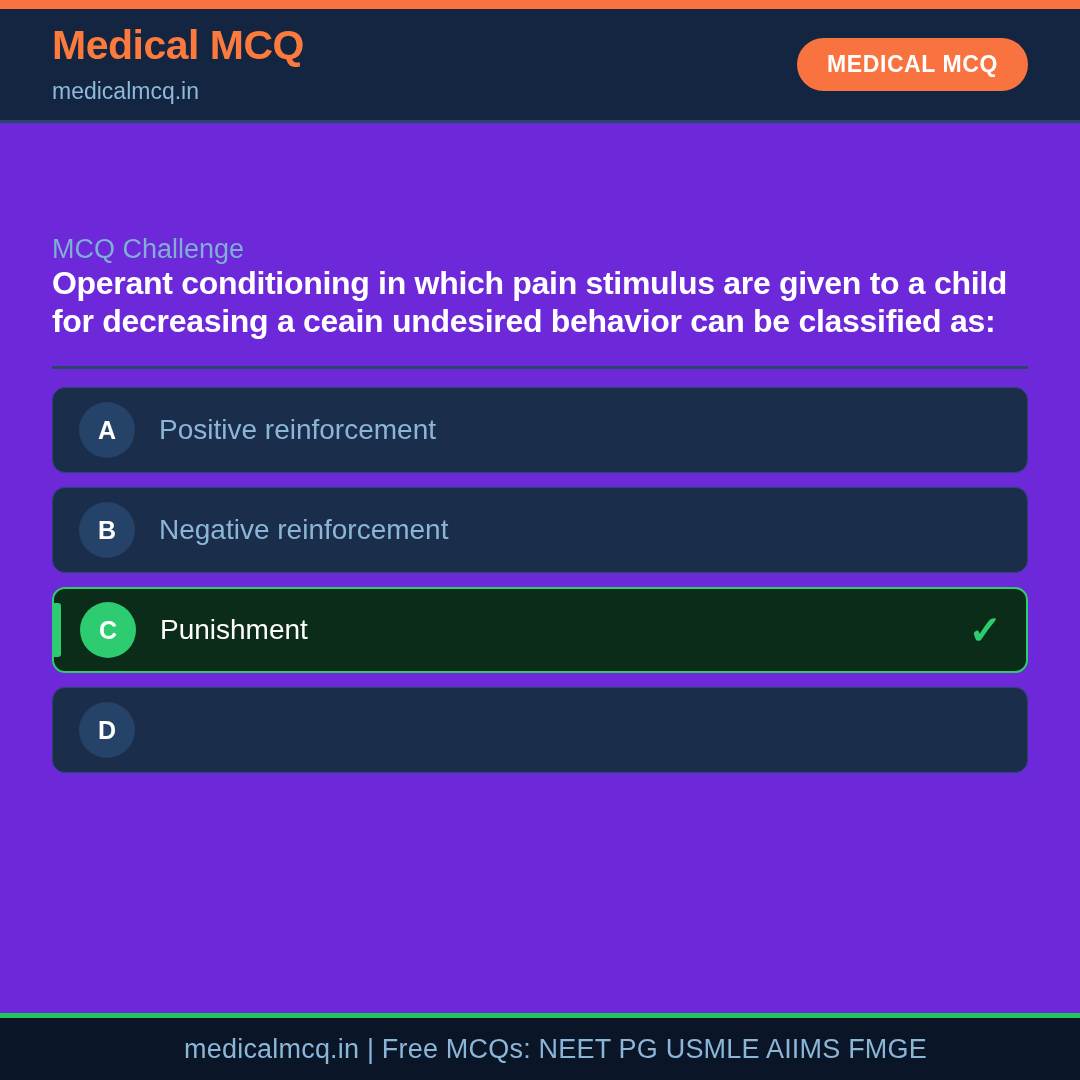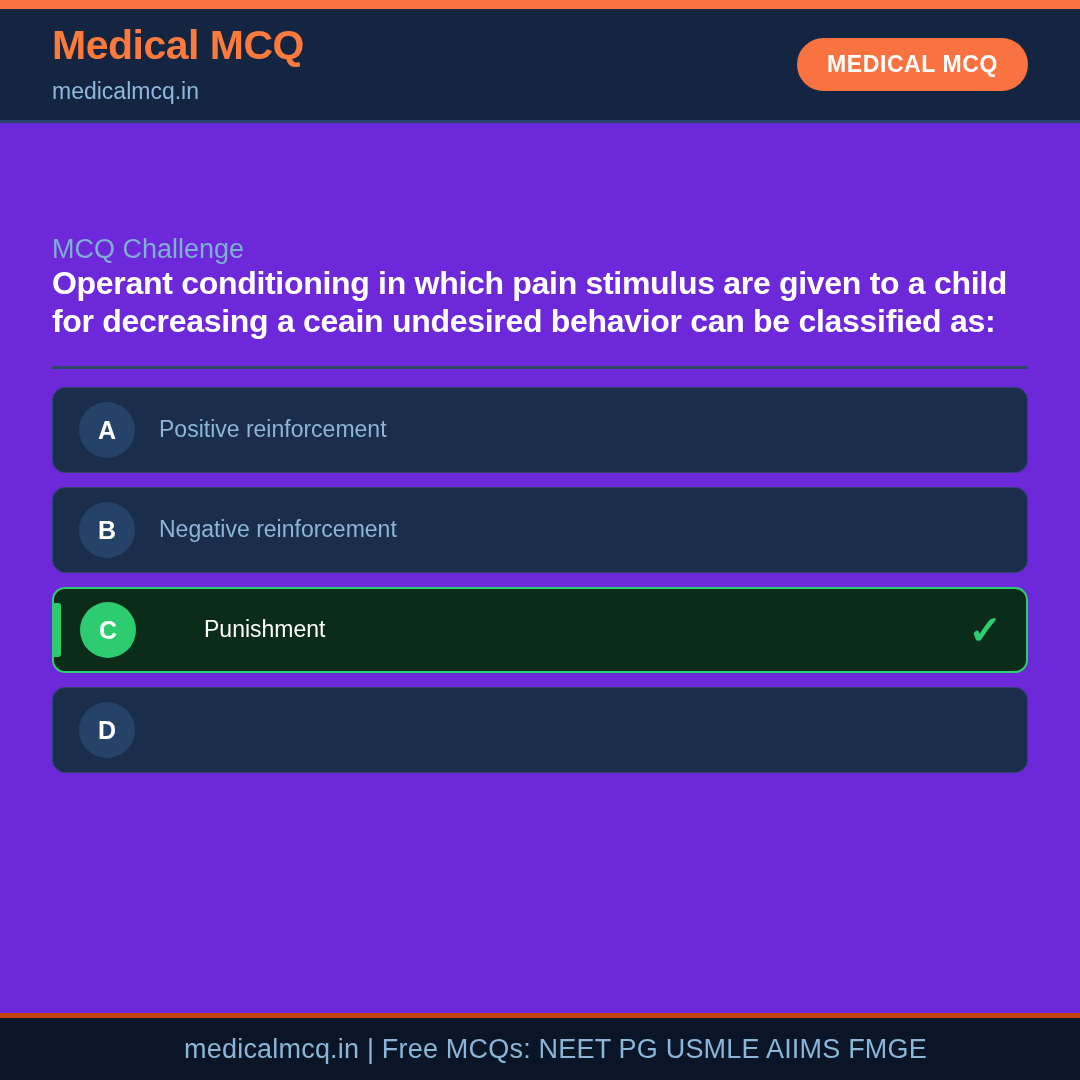--- a/index.html
+++ b/index.html
@@ -118,58 +118,58 @@
     background:#254368;
     color:#FFFFFF;
     font-size:25px;
     font-weight:bold;
     display:flex;
     align-items:center;
     justify-content:center;
     margin-right:24px;
   }
   .option .label {
-    font-size:23px;
+    font-size:28px;
     color:#8CB6D8;
     line-height:1.2;
     flex:1 1 auto;
   }
   .option .check { display:none; }
 
   
   .option.correct {
     background:#0C2C1A;
     border:2px solid #2ECC71;
   }
   .option.correct::before {
     content:"";
     position:absolute;
     left:0; top:14px; bottom:14px;
     width:7px;
     background:#2ECC71;
     border-radius:0 3px 3px 0;
   }
   .option.correct .badge { background:#2ECC71; color:#FFFFFF; }
-  .option.correct .label { color:#FFFFFF;margin-left:44px; }
+  .option.correct .label { color:#FFFFFF; }
   .option.correct .check {
     display:block;
     flex:0 0 auto;
     color:#2ECC71;
     font-size:40px;
     line-height:1;
     margin-left:18px;
     font-weight:bold;
   }
 
   
   .footer {
     flex:0 0 auto;
     height:67px;
     background:#0A1628;
-    border-top:5px solid #c2410c;
+    border-top:5px solid #22c55e;
     display:flex;
     align-items:center;
     justify-content:center;
     padding-left:31px;
   }
   .footer-text {
     font-size:27px;
     color:#8CB6D8;
     letter-spacing:0.2px;
     white-space:nowrap;

